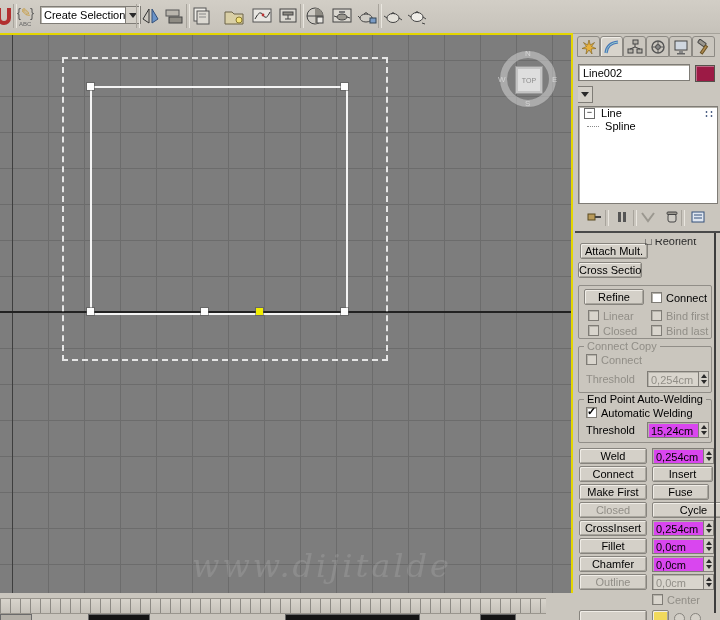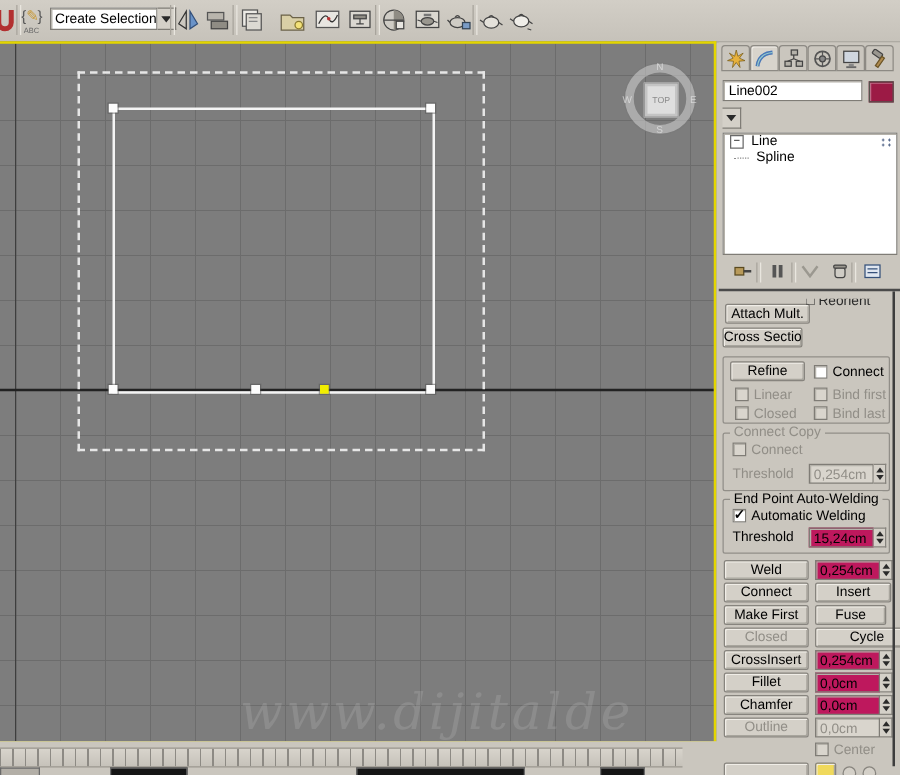--- a/index.html
+++ b/index.html
@@ -33,21 +33,21 @@
   .vtx.sel{background:#f2ee00}
   
   .vcube{left:500px;top:16px;width:56px;height:56px}
   .vring{position:absolute;left:0;top:0;width:56px;height:56px;border-radius:50%;
          border:7px solid rgba(210,210,210,.55);box-sizing:border-box;box-shadow:0 0 0 1px rgba(120,120,120,.4)}
   .vface{position:absolute;left:15px;top:15px;width:26px;height:26px;background:#dedede;
          border:1px solid #9a9a9a;box-shadow:inset 0 0 0 2px #c4c4c4;display:flex;align-items:center;justify-content:center;
          font-size:7px;color:#8b8b8b;letter-spacing:0}
   .vdir{position:absolute;font-size:8px;color:rgba(235,235,235,.65)}
   .wm{left:192px;top:512px;width:360px;height:46px;font-family:"DejaVu Serif",serif;font-style:italic;
-      font-size:40px;color:rgba(255,255,255,.12);white-space:nowrap;overflow:hidden;letter-spacing:3px}
+      font-size:32px;color:rgba(255,255,255,.12);white-space:nowrap;overflow:hidden;letter-spacing:3px}
   
   #panel{left:575px;top:34px;width:145px;height:586px;background:#cac6be}
   .tab{position:absolute;top:2px;width:23px;height:21px;background:#cac6be;border:1px solid #8d8a84;
        border-bottom-color:#8d8a84;border-radius:3px 3px 0 0;display:flex;align-items:center;justify-content:center;box-sizing:border-box}
   .tab.active{background:#d8d4cc;box-shadow:inset 1px 1px 0 #efece6}
   .fld{background:#fff;border:1px solid #7f7c76;box-shadow:inset 1px 1px 0 #b5b2aa;box-sizing:border-box;
        padding:2px 4px 0 4px;overflow:hidden;white-space:nowrap}
   .swatch{border:1px solid #55524c;box-shadow:inset 1px 1px 0 rgba(255,255,255,.35)}
   
   #stack{left:3px;top:72px;width:138px;height:96px;background:#fff;border:1px solid #7f7c76;
@@ -69,21 +69,21 @@
   .btn.dis{color:#918e87}
   .grp{position:absolute;left:3px;width:134px;border:1px solid #918e88;border-radius:2px;box-sizing:border-box}
   .gttl{position:absolute;top:-7px;left:5px;background:#cac6be;padding:0 3px;line-height:12px}
   .dis-t{color:#918e87}
   .cbrow{position:absolute;display:flex;align-items:center;gap:4px;height:13px}
   .cb{width:11px;height:11px;background:#fff;border:1px solid #7f7c76;box-shadow:inset 1px 1px 0 #b5b2aa;
       box-sizing:border-box;flex:0 0 auto;position:relative}
   .cb.dis{background:#d9d5cd}
   .cb.chk::after{content:"✓";position:absolute;left:0px;top:-3px;font-size:11px;font-weight:bold}
   .spin{position:absolute;display:flex;height:16px}
-  .spin .val{width:52px;background:#be185d;border:1px solid #7f7c76;box-shadow:inset 1px 1px 0 #b5b2aa;
+  .spin .val{width:52px;background:#d946ef;border:1px solid #7f7c76;box-shadow:inset 1px 1px 0 #b5b2aa;
              box-sizing:border-box;padding:2px 0 0 3px;overflow:hidden;white-space:nowrap}
   .spin.dis .val{background:#d9d5cd;color:#918e87}
   .spin .arws{width:10px;display:flex;flex-direction:column;justify-content:space-between;
               background:#d4d0c8;border:1px solid #87847e;border-left:none;box-sizing:border-box;padding:2px 1px}
   .tri-up2{width:0;height:0;border-left:3px solid transparent;border-right:3px solid transparent;border-bottom:4px solid #2a2a2a;margin:0 auto}
   .tri-dn2{width:0;height:0;border-left:3px solid transparent;border-right:3px solid transparent;border-top:4px solid #2a2a2a;margin:0 auto}
   
   #bottombar{left:0;top:593px;width:575px;height:27px;background:#cac6be}
   #trackbar{position:absolute;left:0;top:5px;width:546px;height:14px;
             background:repeating-linear-gradient(to right,#8d8a84 0 1px,transparent 1px 10px),linear-gradient(#d8d4cc,#c6c2ba);

